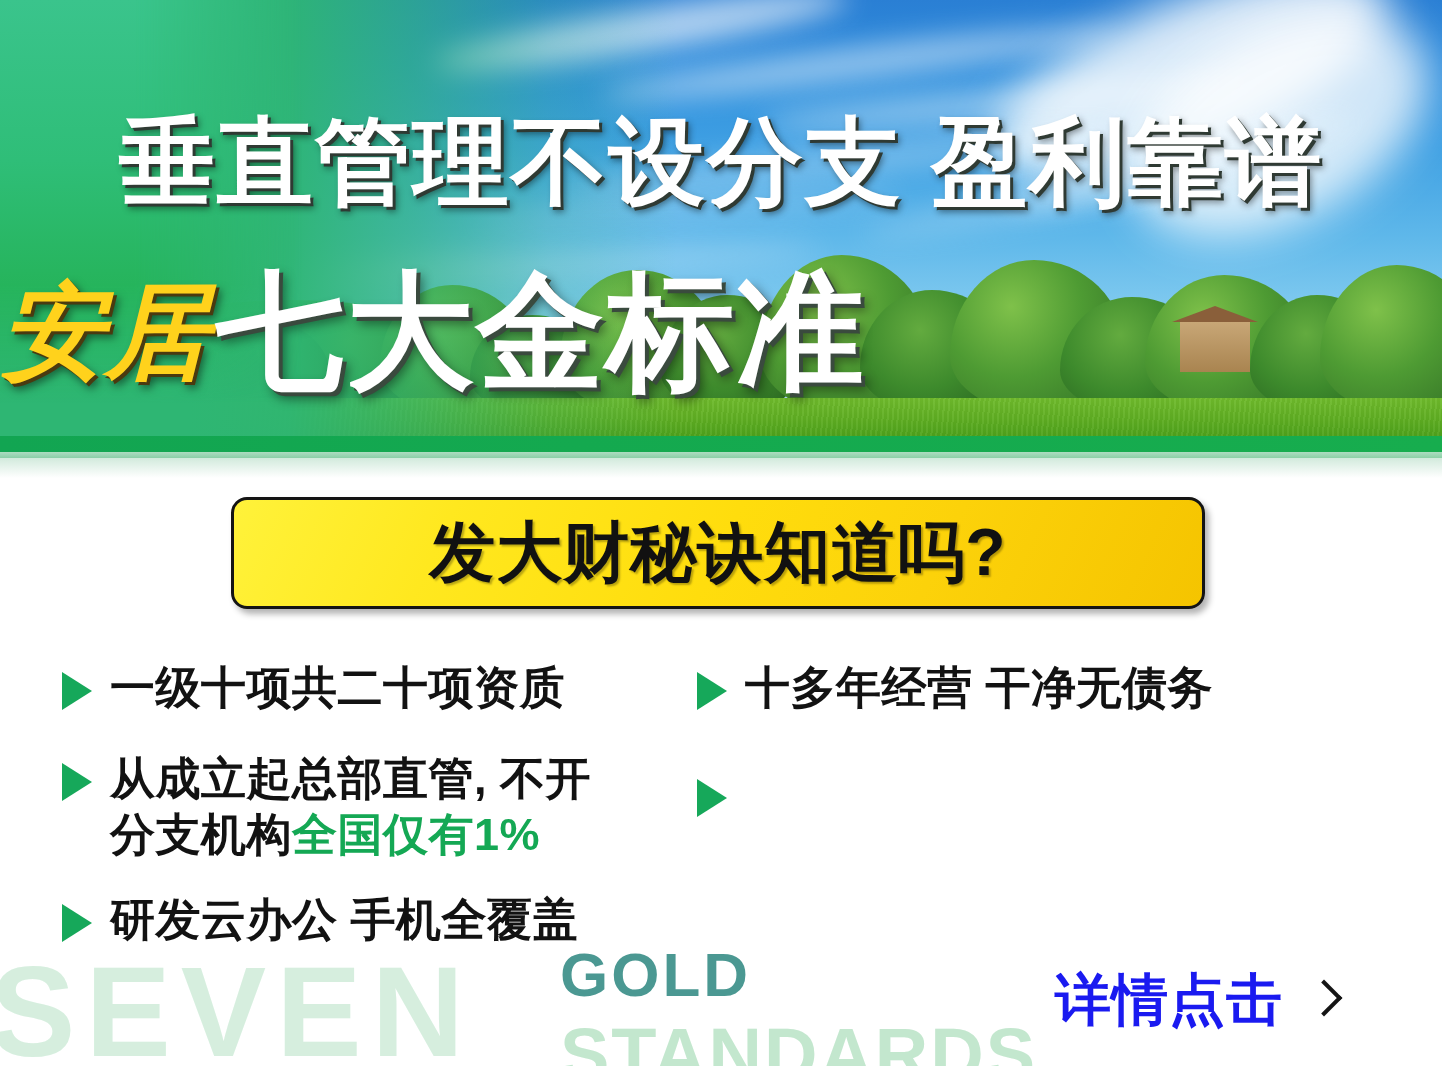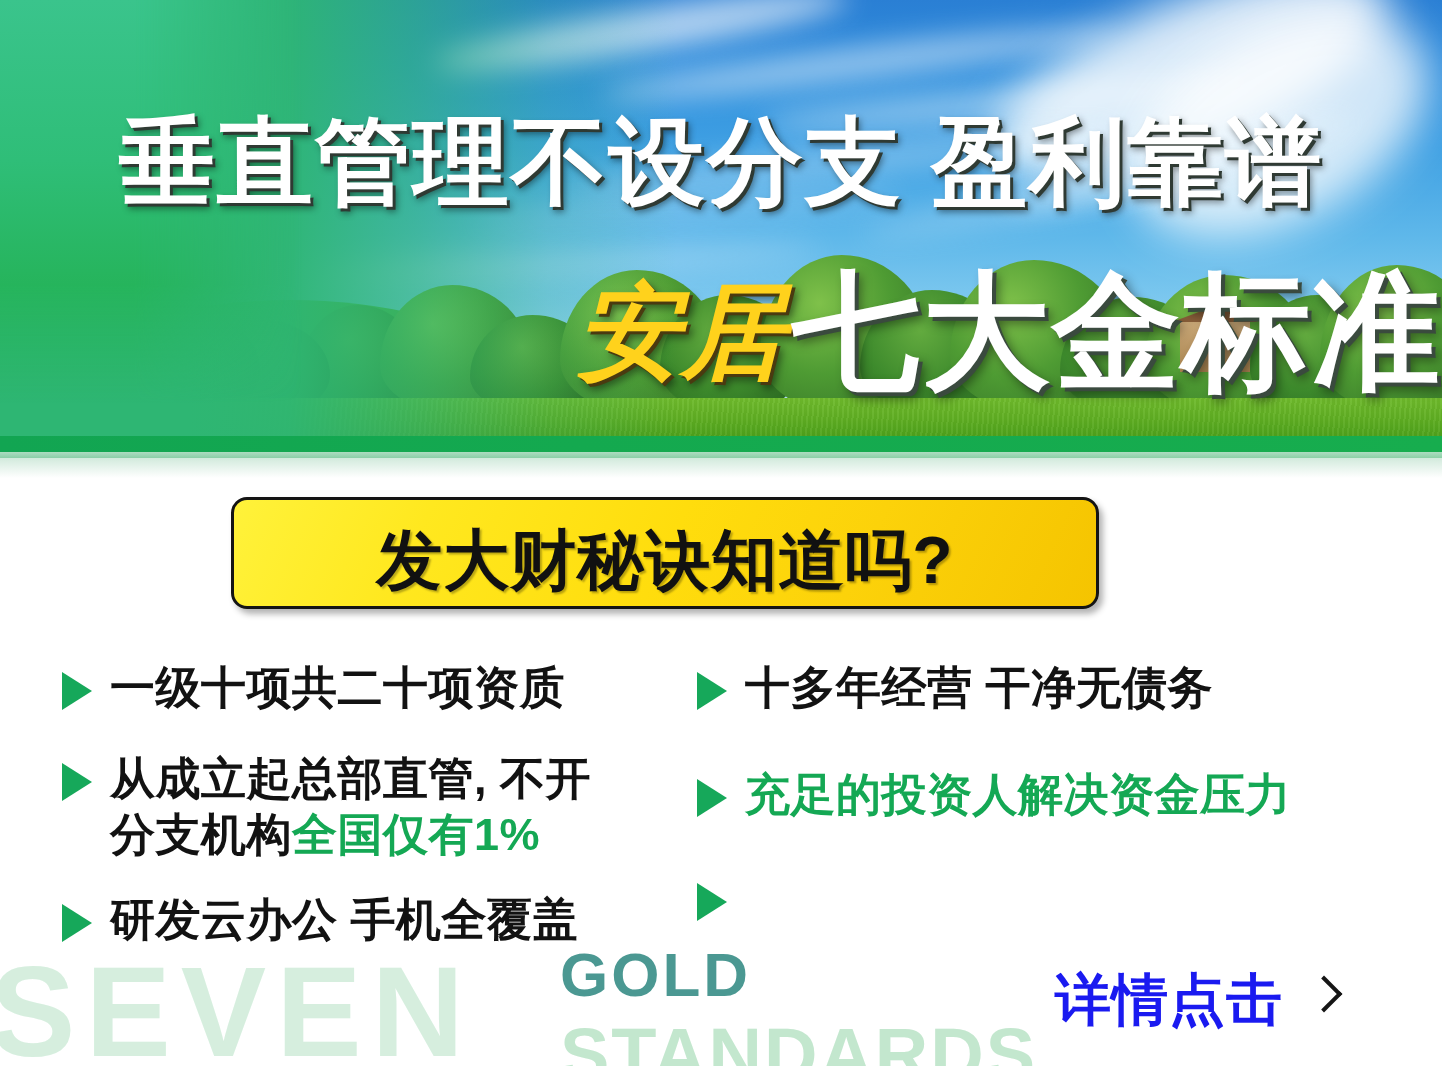--- a/index.html
+++ b/index.html
@@ -192,21 +192,21 @@
     text-shadow:
       3px 3px 0 #2f3a33,
       4px 5px 7px rgba(0,0,0,0.45);
     font-family: "Liberation Sans", "DejaVu Sans", sans-serif;
   }
   .title-line2 {
     position: absolute;
     left: 0;
     right: 0;
     top: 268px;
-    text-align: right;
+    text-align: left;
     white-space: nowrap;
     line-height: 1.0;
   }
   .title-anju {
     display: inline-block;
     font-size: 104px;
     font-weight: bold;
     font-style: italic;
     color: #ffd21c;
     letter-spacing: 1px;
@@ -228,34 +228,34 @@
     vertical-align: middle;
     margin-left: 6px;
     font-family: "Liberation Sans", "DejaVu Sans", sans-serif;
   }
 
   
   .yellow-banner {
     position: absolute;
     left: 231px;
     top: 497px;
-    width: 868px;
+    width: 974px;
     height: 112px;
     border-radius: 16px;
     border: 3px solid #141414;
     box-sizing: border-box;
     background: linear-gradient(115deg,
       #fff23a 0%,
       #ffe81f 22%,
       #ffdd0d 50%,
       #fcd20a 72%,
       #f5c400 100%);
     box-shadow: 4px 5px 6px rgba(0,0,0,0.30);
     display: flex;
-    align-items: flex-end;
+    align-items: center;
     justify-content: center;
   }
   .yellow-banner-text {
     font-size: 66px;
     font-weight: bold;
     color: #111111;
     letter-spacing: 1px;
     white-space: nowrap;
     text-shadow: 2px 2px 2px rgba(0,0,0,0.28);
     font-family: "Liberation Sans", "DejaVu Sans", sans-serif;
@@ -358,21 +358,21 @@
   .col-left .bullet.b2 { margin-bottom: 28px; }
   .col-right .bullet.r1 { margin-bottom: 50px; }
   .col-right .bullet.r2 { margin-bottom: 48px; }
 
   
   .cta {
     position: absolute;
     left: 1055px;
     top: 972px;
     display: flex;
-    align-items: flex-start;
+    align-items: flex-end;
     cursor: pointer;
   }
   .cta-text {
     font-size: 56px;
     font-weight: bold;
     color: #1a1af0;
     letter-spacing: 1px;
     line-height: 1;
     font-family: "Liberation Sans", "DejaVu Sans", sans-serif;
   }
@@ -485,24 +485,20 @@
 
     </div>
 
     <div class="col col-right">
 
       <div class="bullet r1">
         <span class="tri"></span>
         <span class="btext">十多年经营  干净无债务</span>
       </div>
 
-      <div class="bullet r2">
-        <span class="tri"></span>
-        <span class="btext green">充足的投资人解决资金压力</span>
-      </div>
 
       <div class="bullet r3">
         <span class="tri"></span>
       </div>
 
     </div>
   </div>
 
   <div class="cta">
     <span class="cta-text">详情点击</span>

